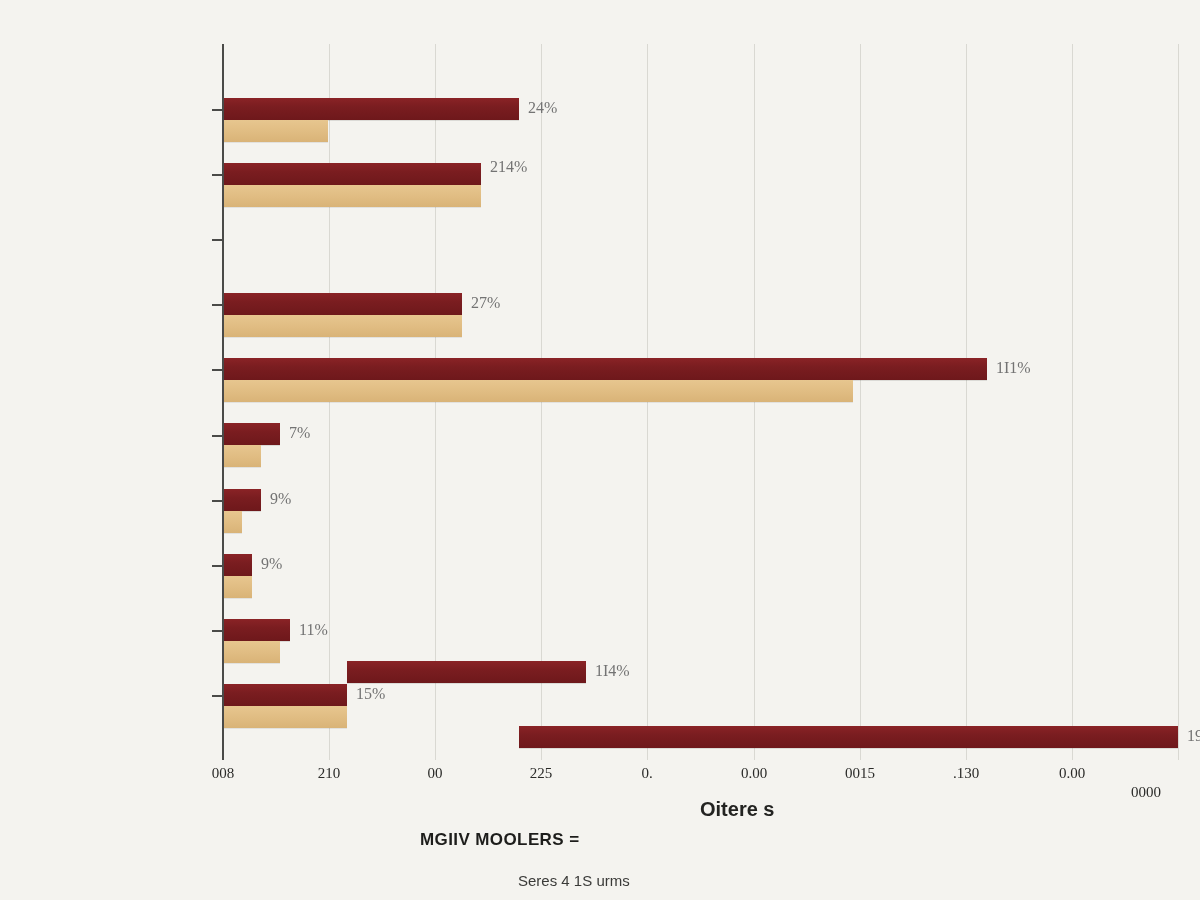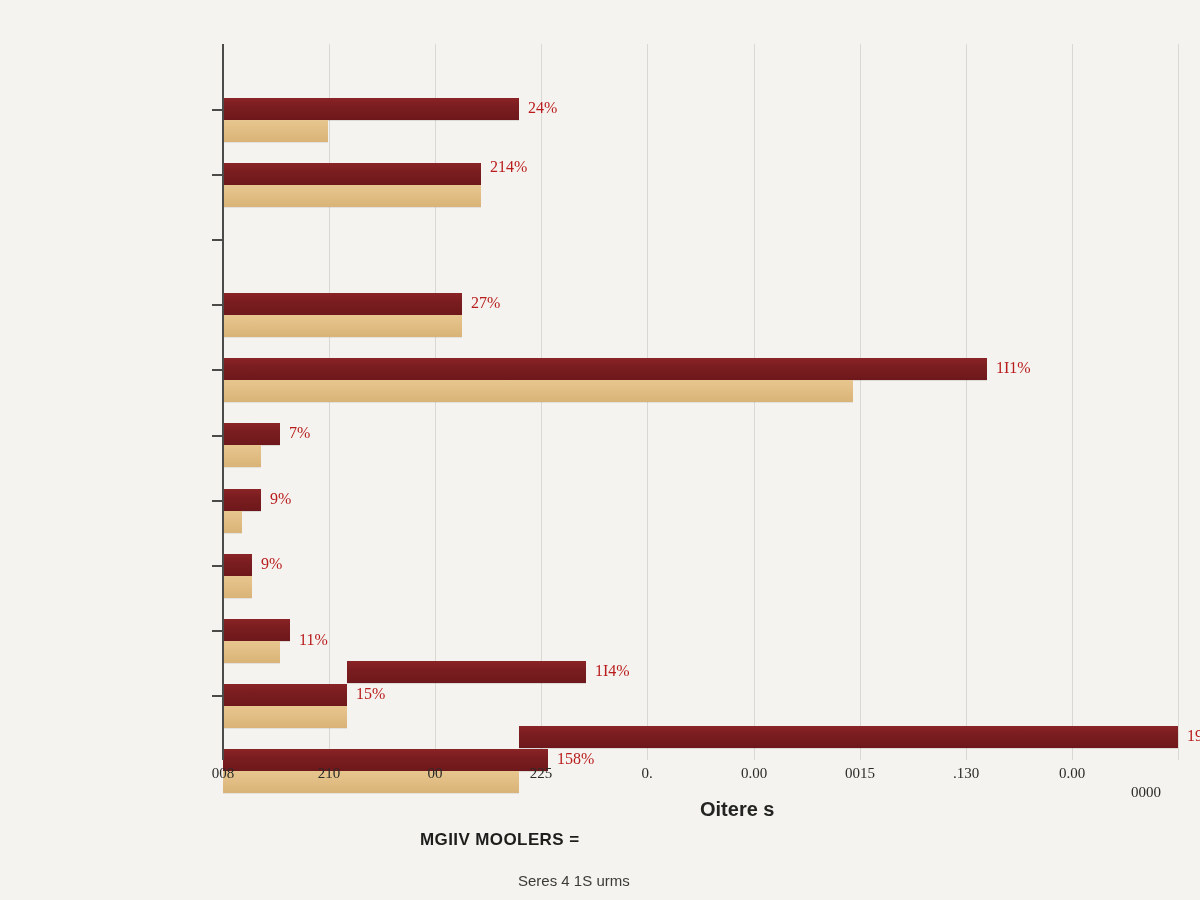--- a/index.html
+++ b/index.html
@@ -74,21 +74,21 @@
     background: linear-gradient(to bottom, #8a2326 0%, #7a1d20 40%, #6e181b 100%);
     box-shadow: 0 1px 0 rgba(0,0,0,.10);
   }
   .bar-b {
     background: linear-gradient(to bottom, #e7c68f 0%, #e0bc82 55%, #d9b377 100%);
     box-shadow: 0 1px 0 rgba(0,0,0,.07);
   }
   .val-label {
     position: absolute;
     font-size: 16px;
-    color: #b91c1c;
+    color: #737373;
     white-space: nowrap;
     font-family: "Liberation Serif", serif;
   }
   
   #x-ticks {
     position: absolute;
     left: 0;
     top: 765px;
     width: 1200px;
     height: 26px;
@@ -180,31 +180,26 @@
         <div class="val-label" style="left: 47px; top: 11px;">9%</div>
       </div>
       <div class="row" style="top: 500px; height: 65px;">
         <div class="bar bar-a" style="top: 10px; height: 22px; width: 29px;"></div>
         <div class="bar bar-b" style="top: 32px; height: 22px; width: 29px;"></div>
         <div class="val-label" style="left: 38px; top: 11px;">9%</div>
       </div>
       <div class="row" style="top: 565px; height: 65px;">
         <div class="bar bar-a" style="top: 10px; height: 22px; width: 67px;"></div>
         <div class="bar bar-b" style="top: 32px; height: 22px; width: 57px;"></div>
-        <div class="val-label" style="left: 76px; top: 22px;">11%</div>
+        <div class="val-label" style="left: 76px; top: 12px;">11%</div>
       </div>
       <div class="row" style="top: 630px; height: 65px;">
         <div class="bar bar-a" style="top: 10px; height: 22px; width: 124px;"></div>
         <div class="bar bar-b" style="top: 32px; height: 22px; width: 124px;"></div>
         <div class="val-label" style="left: 133px; top: 11px;">15%</div>
-      </div>
-      <div class="row" style="top: 695px; height: 65px;">
-        <div class="bar bar-a" style="top: 10px; height: 22px; width: 325px;"></div>
-        <div class="bar bar-b" style="top: 32px; height: 22px; width: 296px;"></div>
-        <div class="val-label" style="left: 334px; top: 11px;">158%</div>
       </div>
       <div class="bar bar-a" style="position: absolute; left: 124px; top: 617px; width: 239px; height: 22px;"></div>
       <div class="val-label" style="left: 372px; top: 618px;">1I4%</div>
       <div class="bar bar-a" style="position: absolute; left: 296px; top: 682px; width: 659px; height: 22px;"></div>
       <div class="val-label" style="left: 964px; top: 683px;">191%</div>
     </div>
   <div id="y-axis-line"></div>
 
   <div id="x-ticks">
       <div class="x-tick-label" style="left: 223px;">008</div>

